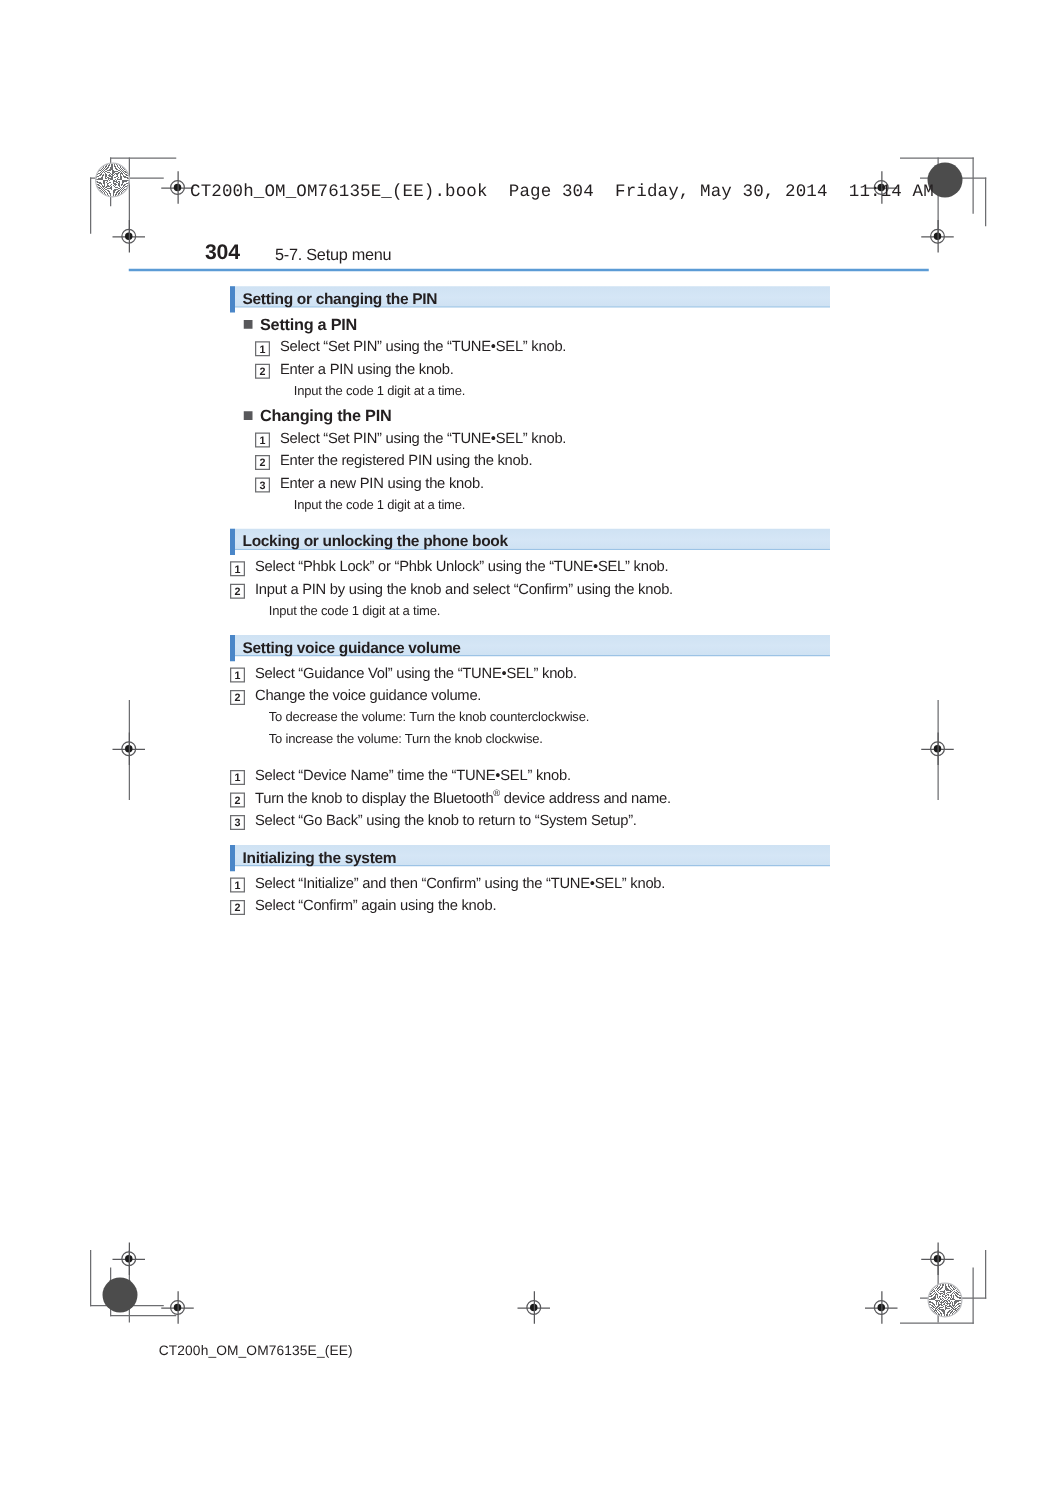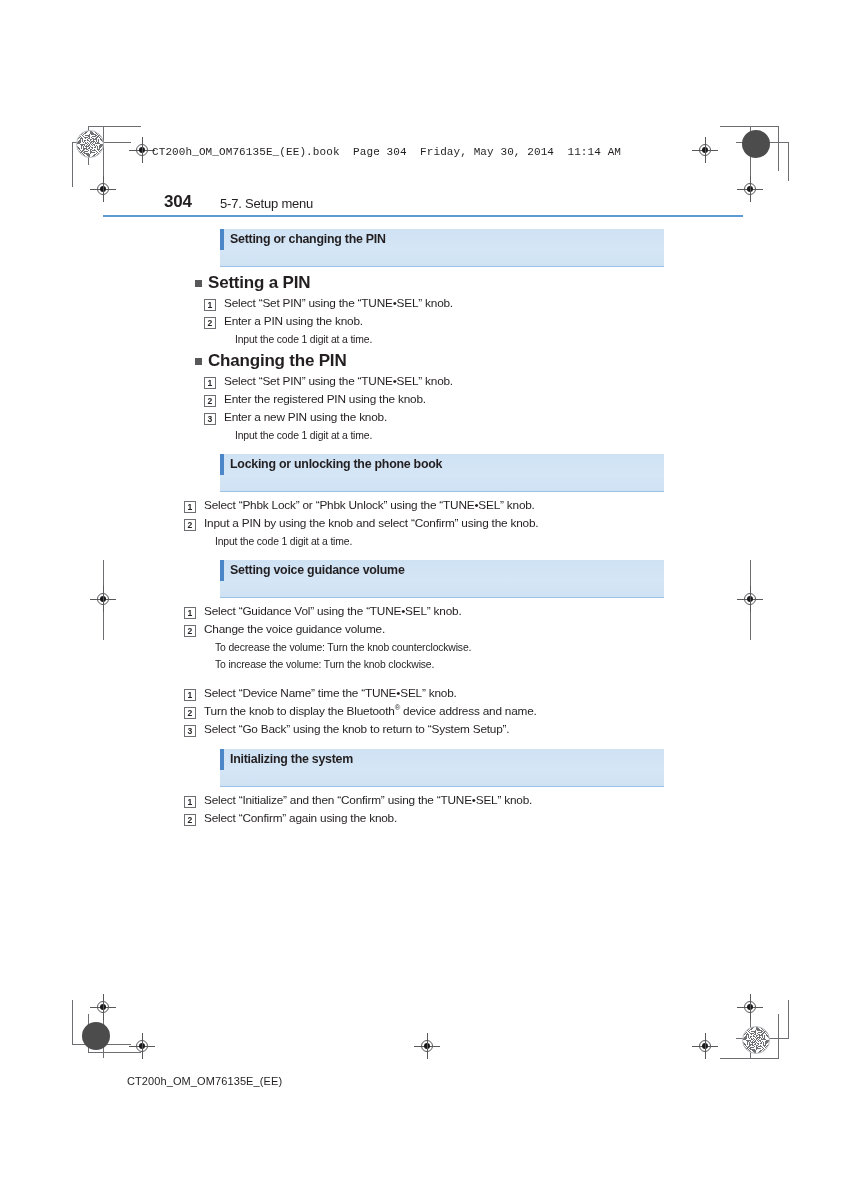--- a/index.html
+++ b/index.html
@@ -71,21 +71,21 @@
     border: 1px solid #bcbdc0;
     box-sizing: border-box;
   }
 
   
   .book-meta {
     position: absolute;
     left: 152px;
     top: 146px;
     font-family: "Liberation Mono", monospace;
-    font-size: 11px;
+    font-size: 14px;
     letter-spacing: 0.1px;
     color: #231f20;
     white-space: pre;
   }
 
   
   .page-num {
     position: absolute;
     left: 164px;
     top: 192px;
@@ -112,26 +112,25 @@
   
   .content {
     position: absolute;
     left: 184px;
     top: 229px;
     width: 480px;
   }
 
   .sec-head {
     position: relative;
-    height: 38px;
+    height: 17px;
     margin-bottom: 6px;
     background: linear-gradient(to bottom, #cfe2f3 0%, #d5e6f6 55%, #cfe2f3 100%);
     border-bottom: 1px solid #9cc3e5;
     box-sizing: border-box;
-    margin-left: 36px;
   }
   .sec-head .bar {
     position: absolute;
     left: 0; top: 0;
     width: 4px; height: 21px;
     background: #4a86c8;
   }
   .sec-head .t {
     position: absolute;
     left: 10px;
@@ -155,21 +154,21 @@
     align-items: center;
     margin: 4px 0 2px 11px;
   }
   .subhead .sq {
     width: 7px; height: 7px;
     background: #58585b;
     margin-right: 6px;
     flex: 0 0 auto;
   }
   .subhead .t {
-    font-size: 17px;
+    font-size: 13px;
     font-weight: bold;
     letter-spacing: -0.2px;
   }
 
   .step {
     display: flex;
     align-items: flex-start;
     margin: 3px 0 3px 0;
   }
   .step.indent { margin-left: 20px; }

